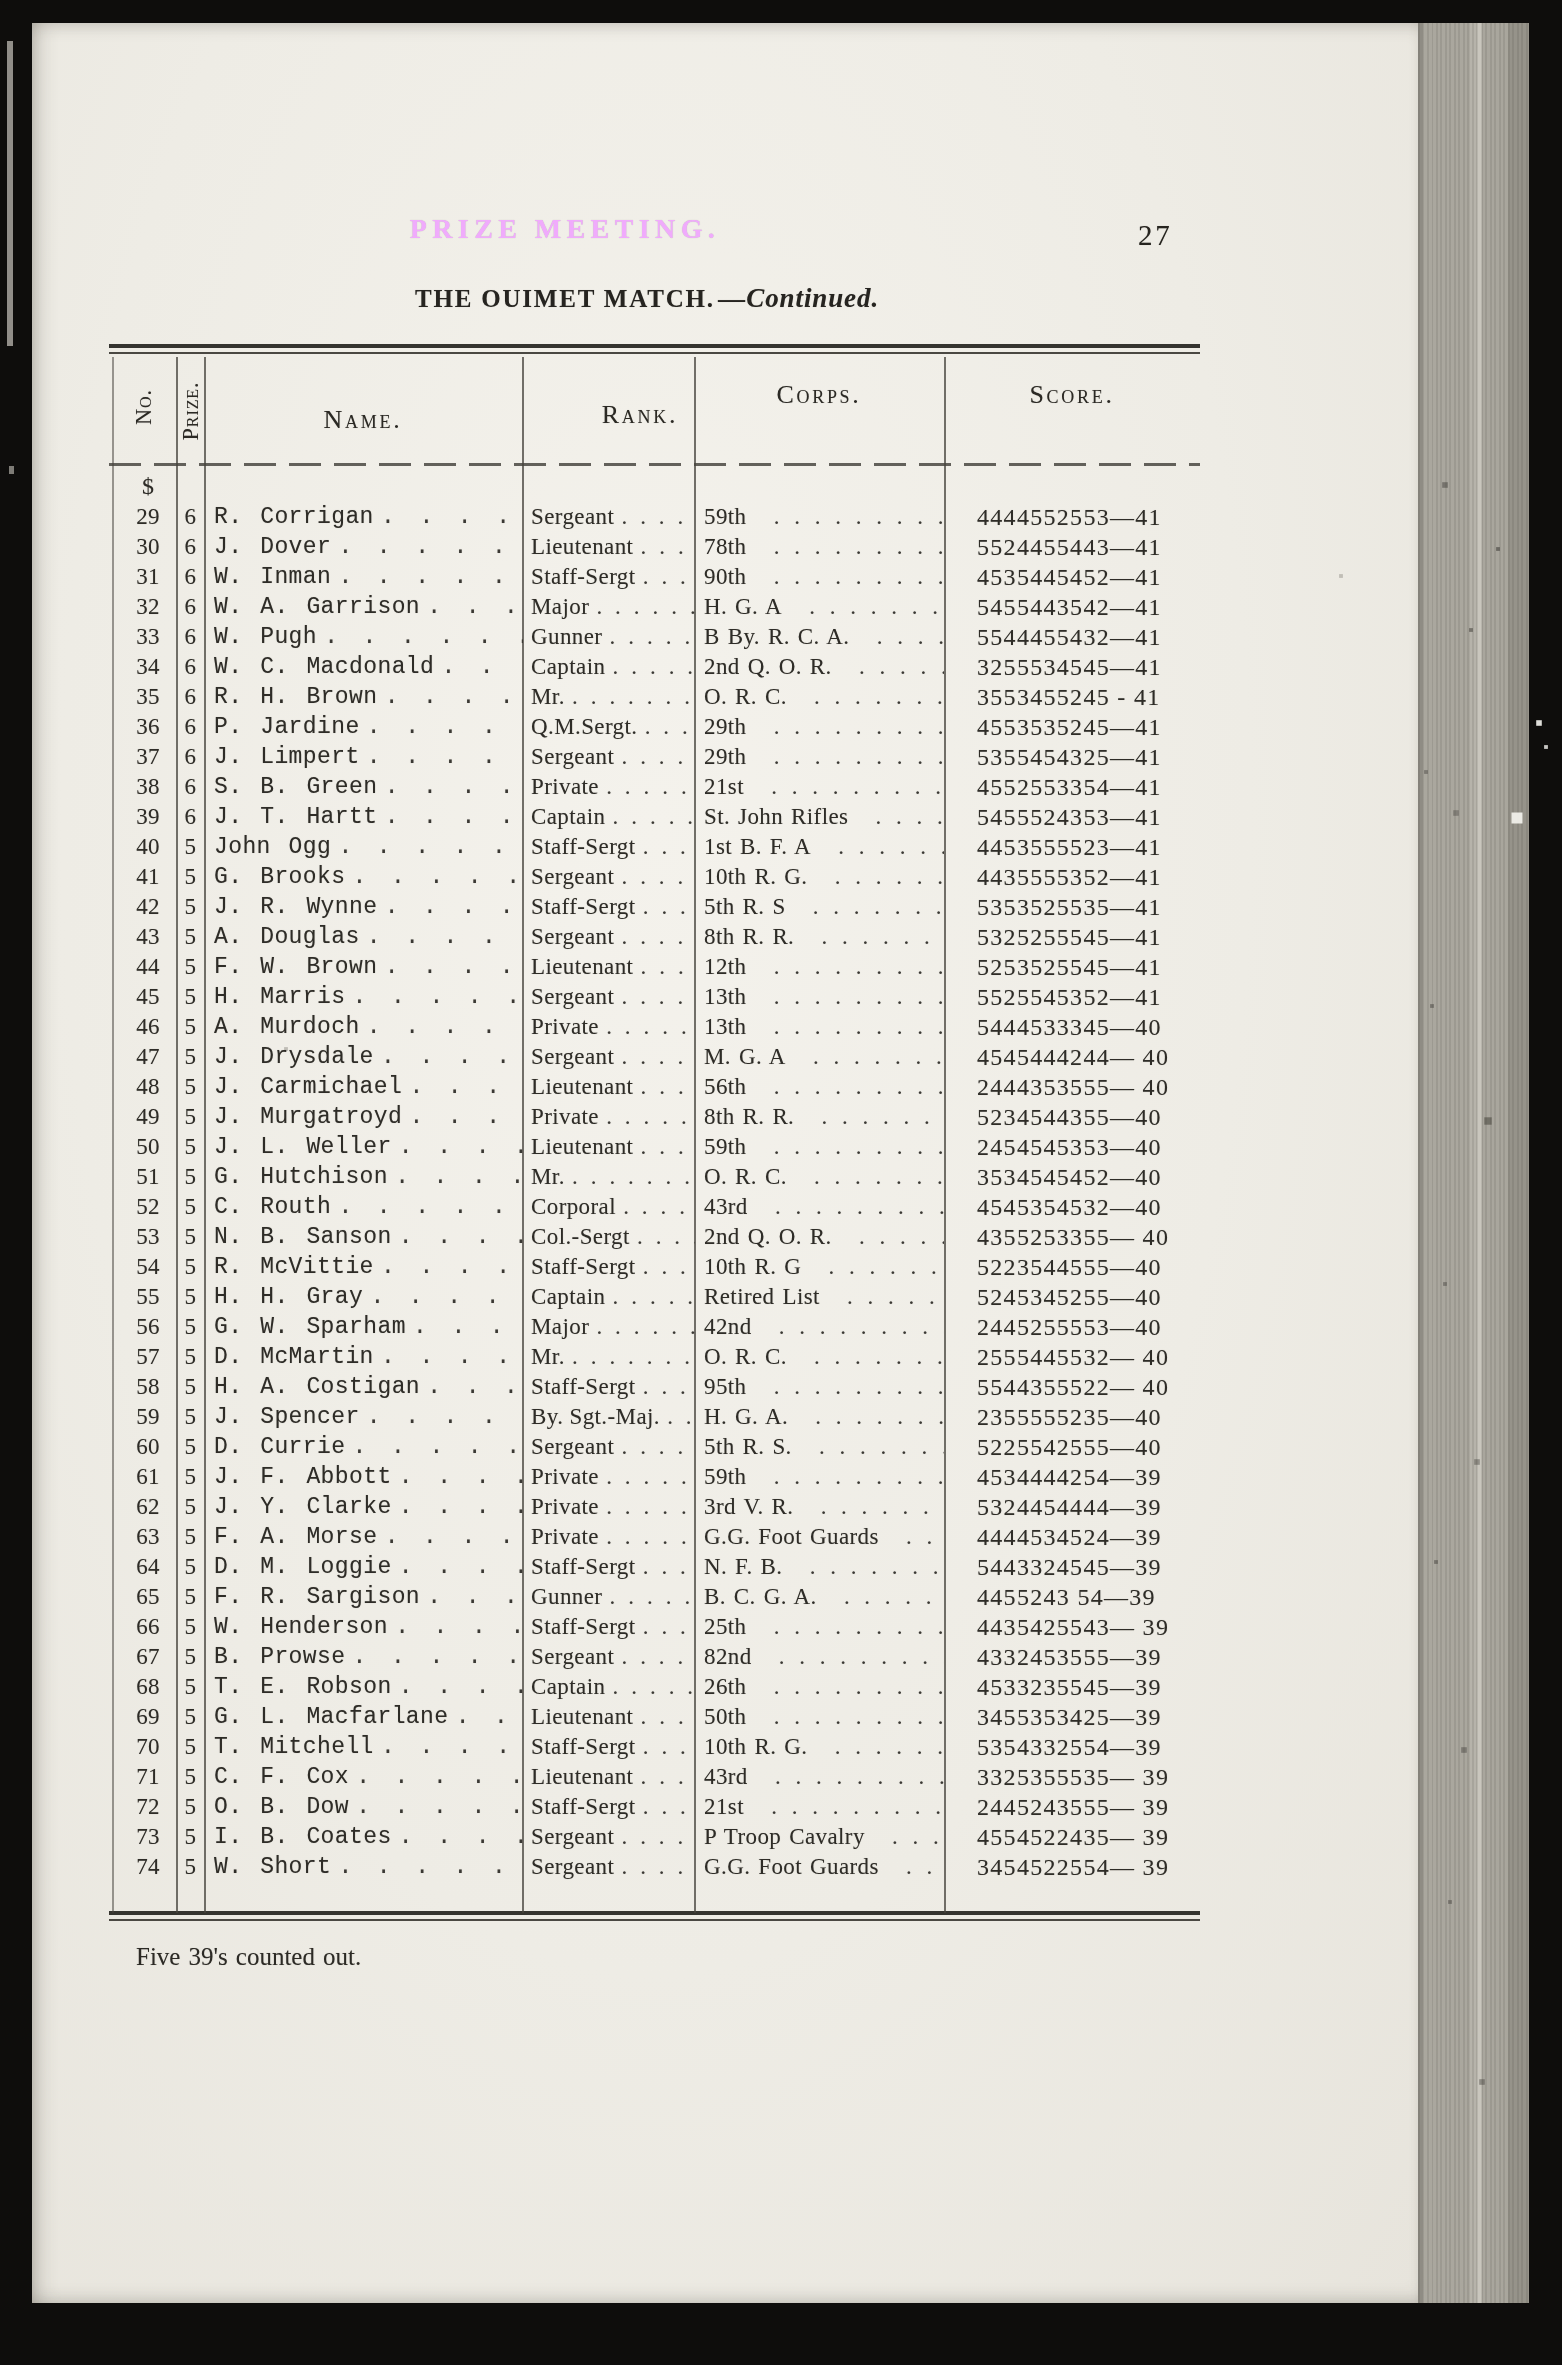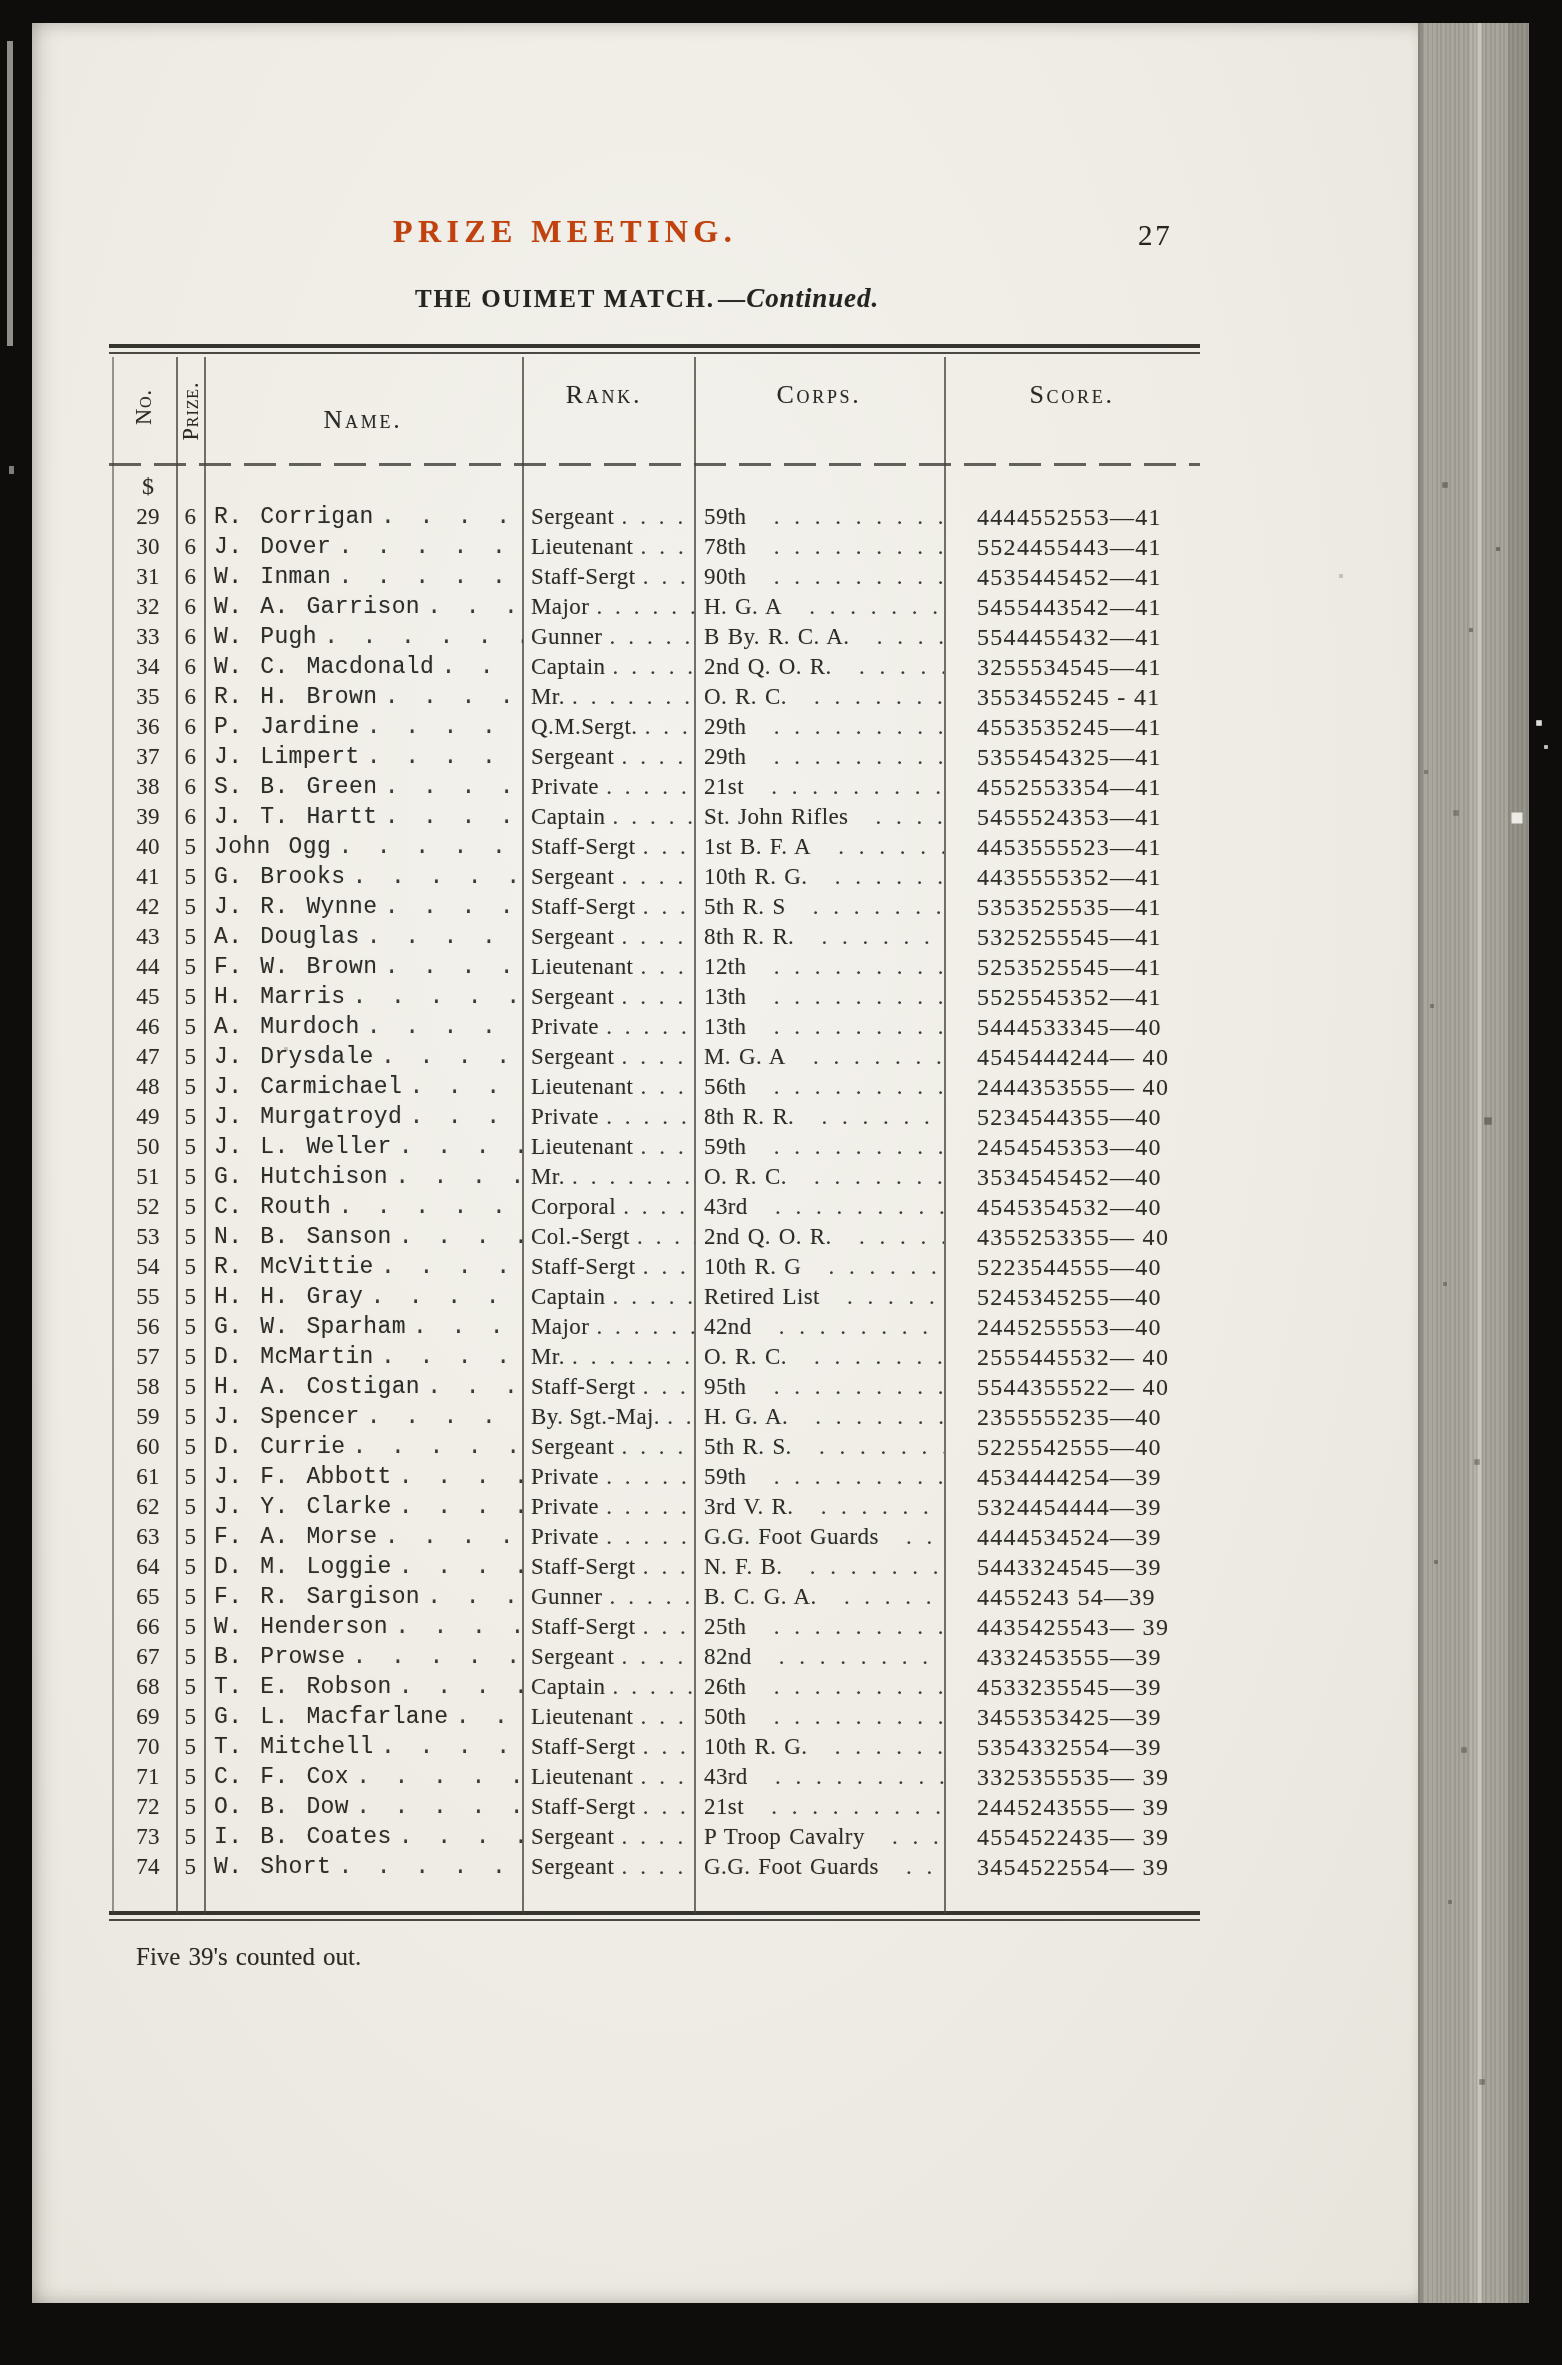--- a/index.html
+++ b/index.html
@@ -12,22 +12,22 @@
                    inset 0 12.5px 18px -10.8px rgba(60,55,45,.20);}
   
   #edge{position:absolute;left:1418px;top:23px;width:111px;height:2280px;
         background:
           repeating-linear-gradient(90deg, rgba(58,56,50,.12) 0 1.8px, rgba(0,0,0,0) 1.8px 4.5px),
           linear-gradient(90deg,#8f8c84 0 5.4px,#aaa79e 5.4px 52px,#b6b3aa 52px 59px,#c9c6bd 59px 64px,#a9a69d 64px 90px,#96938a 90px 111px);}
   .sliver{position:absolute;background:#c9c6bf;}
   .specks{position:absolute;left:0;top:0;width:1.8px;height:1.8px;background:transparent;}
   
   .abs{position:absolute;white-space:nowrap;}
-  #running-header{left:565px;top:213px;transform:translateX(-50%);font-size:32px;font-weight:700;
-                  letter-spacing:5.4px;color:#c2410c;}
+  #running-header{left:565px;top:213px;transform:translateX(-50%);font-size:28px;font-weight:700;
+                  letter-spacing:5.4px;color:#f0abfc;}
   #page-number{left:1138px;top:219px;font-size:29px;letter-spacing:2.7px;color:#26241f;}
   #match-title{left:647px;top:283px;transform:translateX(-50%);color:#262420;}
   #match-title .main{font-size:25px;font-weight:700;letter-spacing:1.8px;}
   #match-title .cont{font-size:27px;font-style:italic;font-weight:600;letter-spacing:0.9px;}
   
   .hrule{position:absolute;left:109px;width:1091px;}
   .vrule{position:absolute;top:357px;height:1556px;width:1.8px;background:rgba(70,67,60,.75);}
   
   .colhead{position:absolute;top:380px;transform:translateX(-50%);font-variant:small-caps;
            font-size:26px;letter-spacing:2.7px;color:#2b2924;}
@@ -91,21 +91,21 @@
   <div class="vrule" style="left:112px;opacity:.7;"></div>
   <div class="vrule" style="left:176px;"></div>
   <div class="vrule" style="left:204px;"></div>
   <div class="vrule" style="left:522px;"></div>
   <div class="vrule" style="left:694px;"></div>
   <div class="vrule" style="left:944px;"></div>
 
   <div class="vlabel txtink" style="left:94px;top:394px;">No.</div>
   <div class="vlabel txtink" style="left:141px;top:398px;">Prize.</div>
   <div class="colhead txtink" style="left:363px;margin-top:25px;">Name.</div>
-  <div class="colhead txtink" style="left:604px;">Rank.</div>
+  <div class="colhead txtink" style="left:640px;margin-top:20px;">Rank.</div>
   <div class="colhead txtink" style="left:819px;">Corps.</div>
   <div class="colhead txtink" style="left:1072px;">Score.</div>
   <div class="abs txtink" id="dollar">$</div>
 
   <div id="rows">
     <div class="row txtink">
       <div class="c c-no"><span class="t">29</span></div>
       <div class="c c-prize"><span class="t">6</span></div>
       <div class="c c-name">
           <span class="t">R. Corrigan</span>

